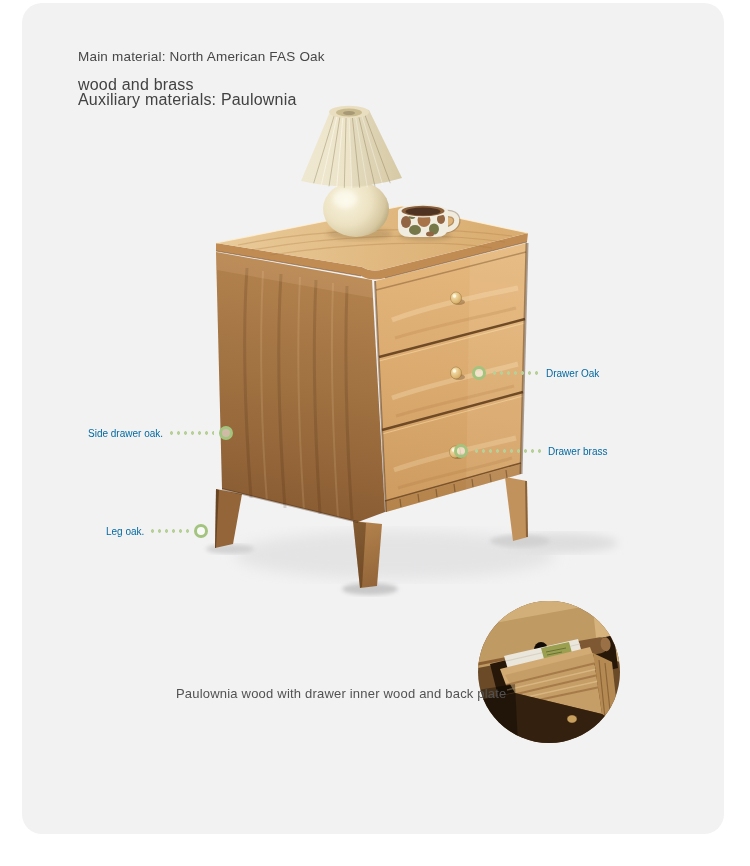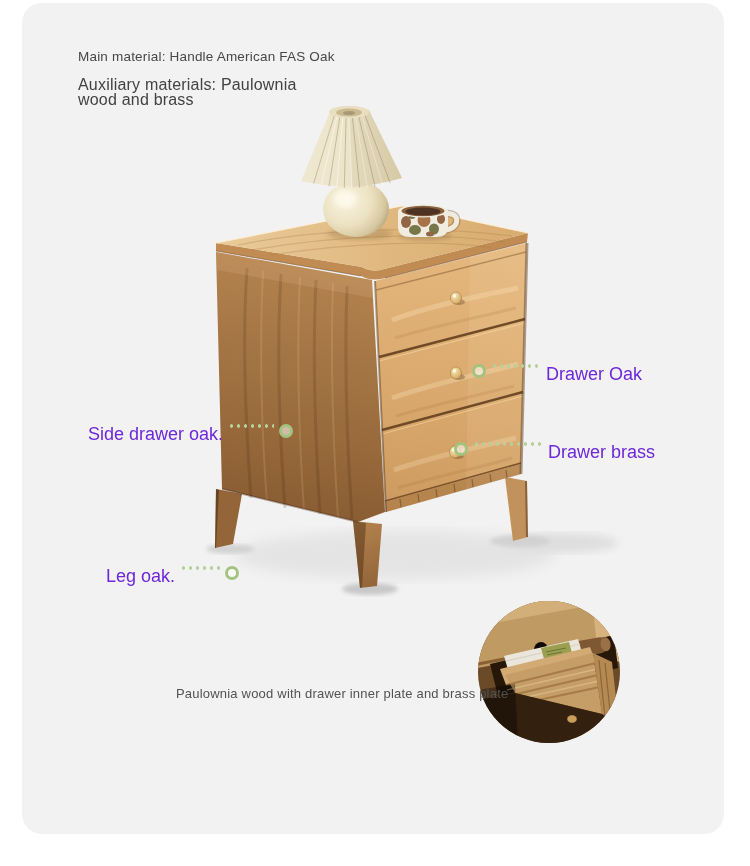--- a/index.html
+++ b/index.html
@@ -17,22 +17,22 @@
   .hdr-main{
     position:absolute;left:78px;top:49px;
     font-size:13.5px;color:#474747;letter-spacing:.2px;
   }
   .hdr-aux{
     position:absolute;left:78px;top:77px;
     font-size:16px;line-height:15px;color:#424242;letter-spacing:.2px;
   }
   .hdr-aux span{display:block;}
   .callout{
-    position:absolute;display:flex;height:18px;
-    font-size:18px;color:#6d28d9;white-space:nowrap;
+    position:absolute;display:flex;align-items:center;height:18px;
+    font-size:10px;color:#0369a1;white-space:nowrap;
   }
   .ring{
     width:8px;height:8px;border:3.5px solid #a3c47e;border-radius:50%;
     background:rgba(255,255,255,.55);flex:0 0 auto;box-sizing:content-box;
   }
   .dots{
     height:4px;flex:0 0 auto;margin:0 5px;
     background-image:radial-gradient(circle,#b7d098 1.6px,rgba(0,0,0,0) 1.9px);
     background-size:7px 4px;background-repeat:repeat-x;background-position:0 50%;
   }
@@ -254,43 +254,43 @@
         <path d="M509,701 L599,681"></path>
     </g>
     <path d="M593,653 L612,662 L619,726 L602,714 Z" fill="#b58a52"></path>
     <path d="M599,660 L605,718 M605,663 L611,720" stroke="rgba(90,58,28,.45)" stroke-width="1.2" fill="none"></path>
     <path d="M478,700 L515,693 L602,714 L620,726 L620,743 L478,743 Z" fill="#33200e"></path>
     <path d="M478,690 L515,684 L518,743 L478,743 Z" fill="rgba(0,0,0,.35)"></path>
     <ellipse cx="572" cy="719" rx="5" ry="4" fill="#c99f5e" stroke="rgba(60,40,20,.4)" stroke-width="1"></ellipse>
   </g>
 </svg>
 
-<div class="hdr-main">Main material: Handle American FAS Oak</div>
+<div class="hdr-main">Main material: North American FAS Oak</div>
 <div class="hdr-aux">
+  <span>wood and brass</span>
   <span>Auxiliary materials: Paulownia</span>
-  <span>wood and brass</span>
 </div>
 
 <div class="callout" style="left:472px;top:364px;">
   <span class="ring"></span>
   <span class="dots" style="width:50px;"></span>
   <span>Drawer Oak</span>
 </div>
 
 <div class="callout" style="left:454px;top:442px;">
   <span class="ring"></span>
   <span class="dots" style="width:70px;"></span>
   <span>Drawer brass</span>
 </div>
 
 <div class="callout" style="left:88px;top:424px;">
   <span>Side drawer oak.</span>
   <span class="dots" style="width:46px;"></span>
   <span class="ring"></span>
 </div>
 
-<div class="callout" style="left:106px;top:522px;margin-top:44px;">
+<div class="callout" style="left:106px;top:522px;">
   <span>Leg oak.</span>
   <span class="dots" style="width:40px;"></span>
   <span class="ring"></span>
 </div>
 
-<div class="caption">Paulownia wood with drawer inner plate and brass plate</div>
+<div class="caption">Paulownia wood with drawer inner wood and back plate</div>
 
 </body></html>

